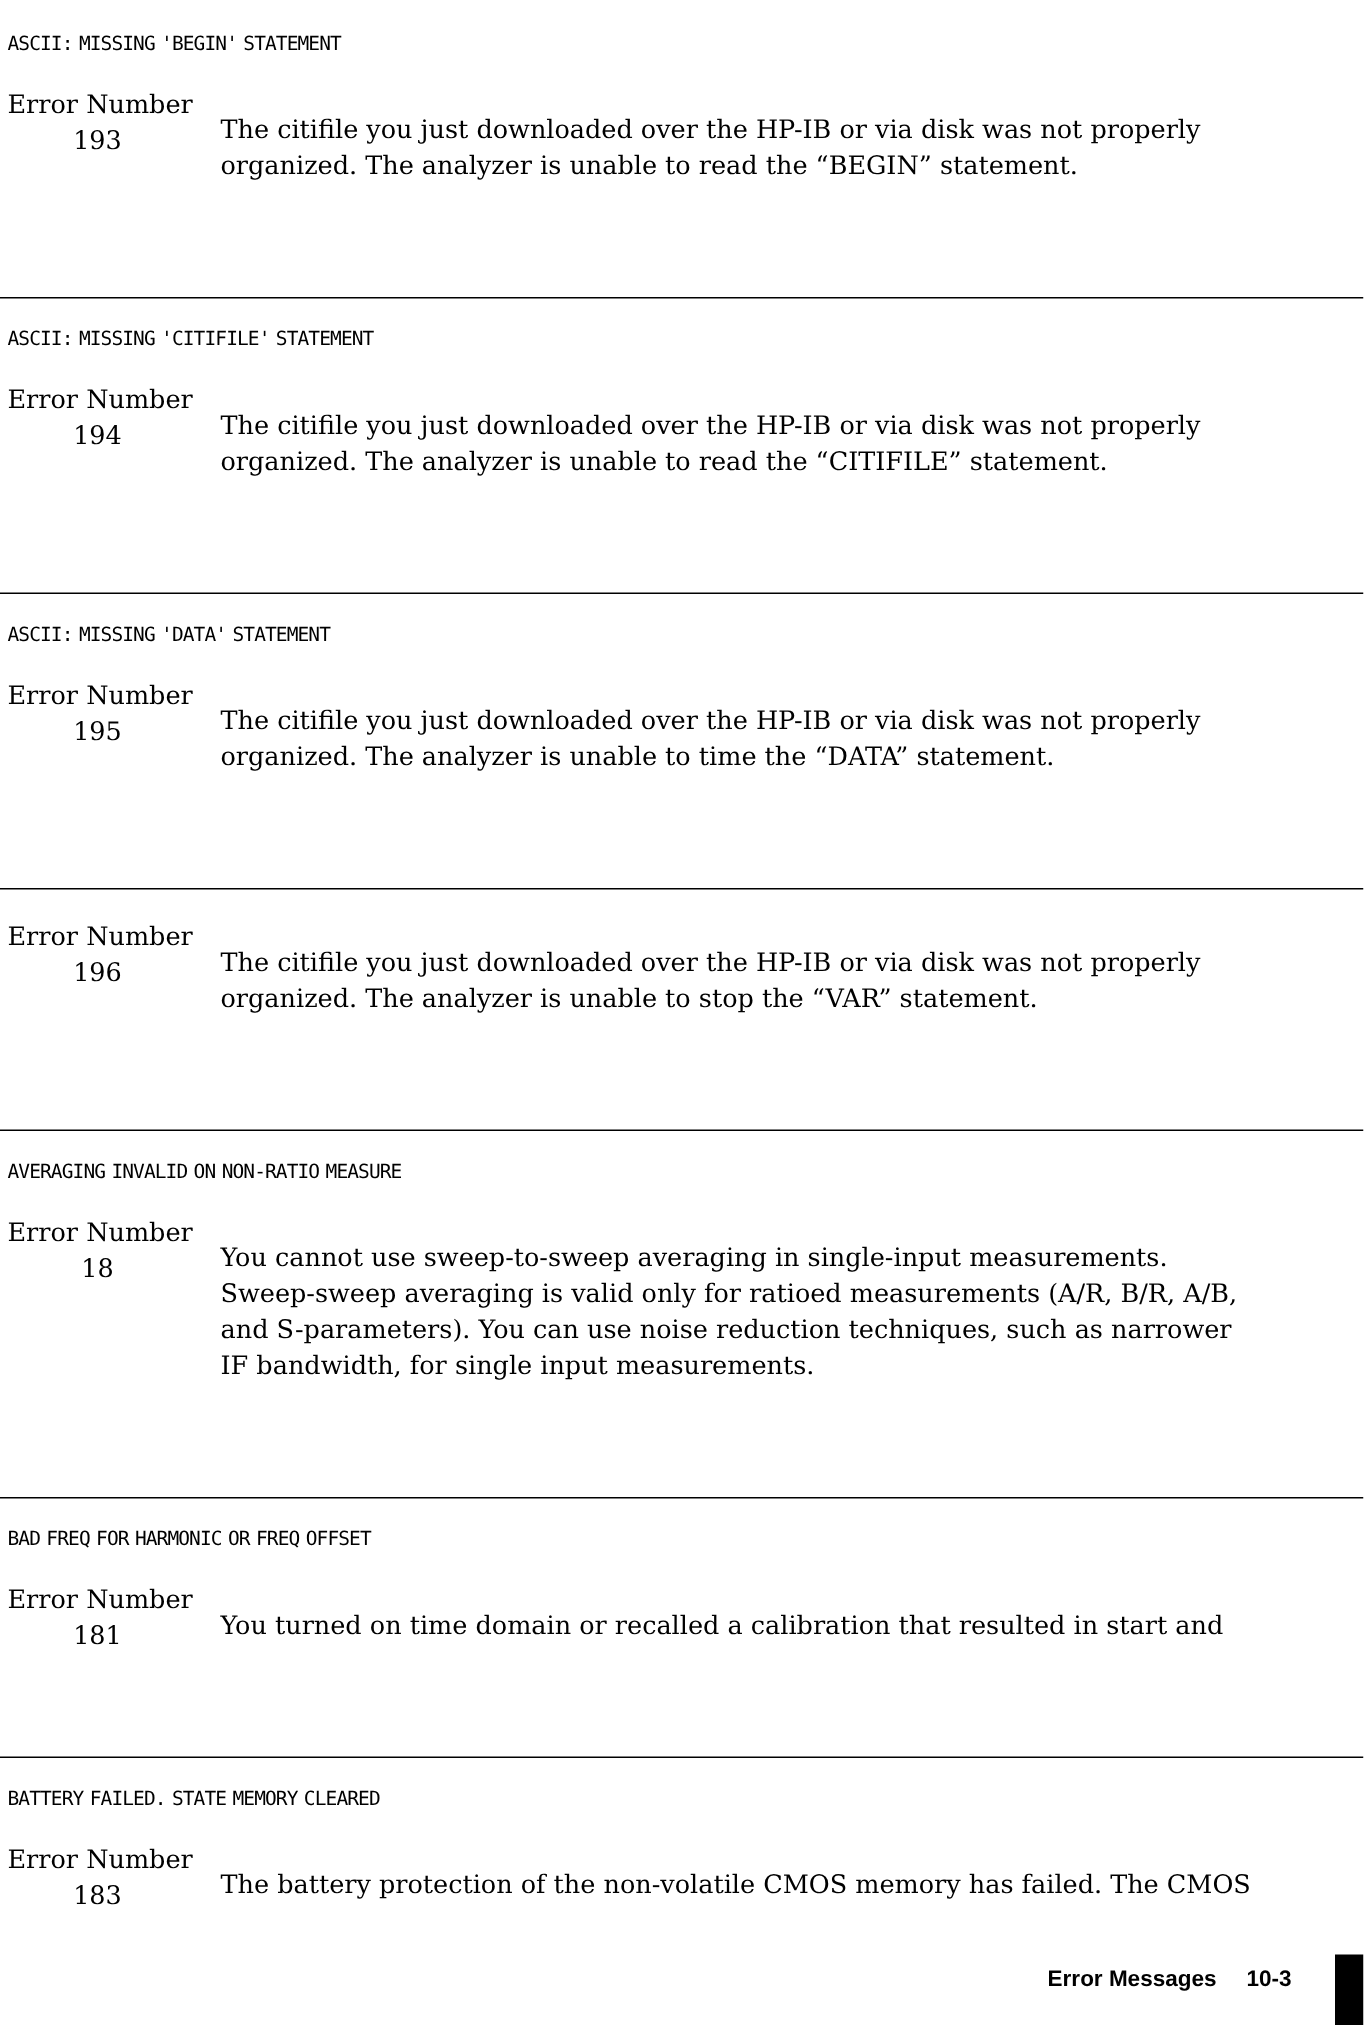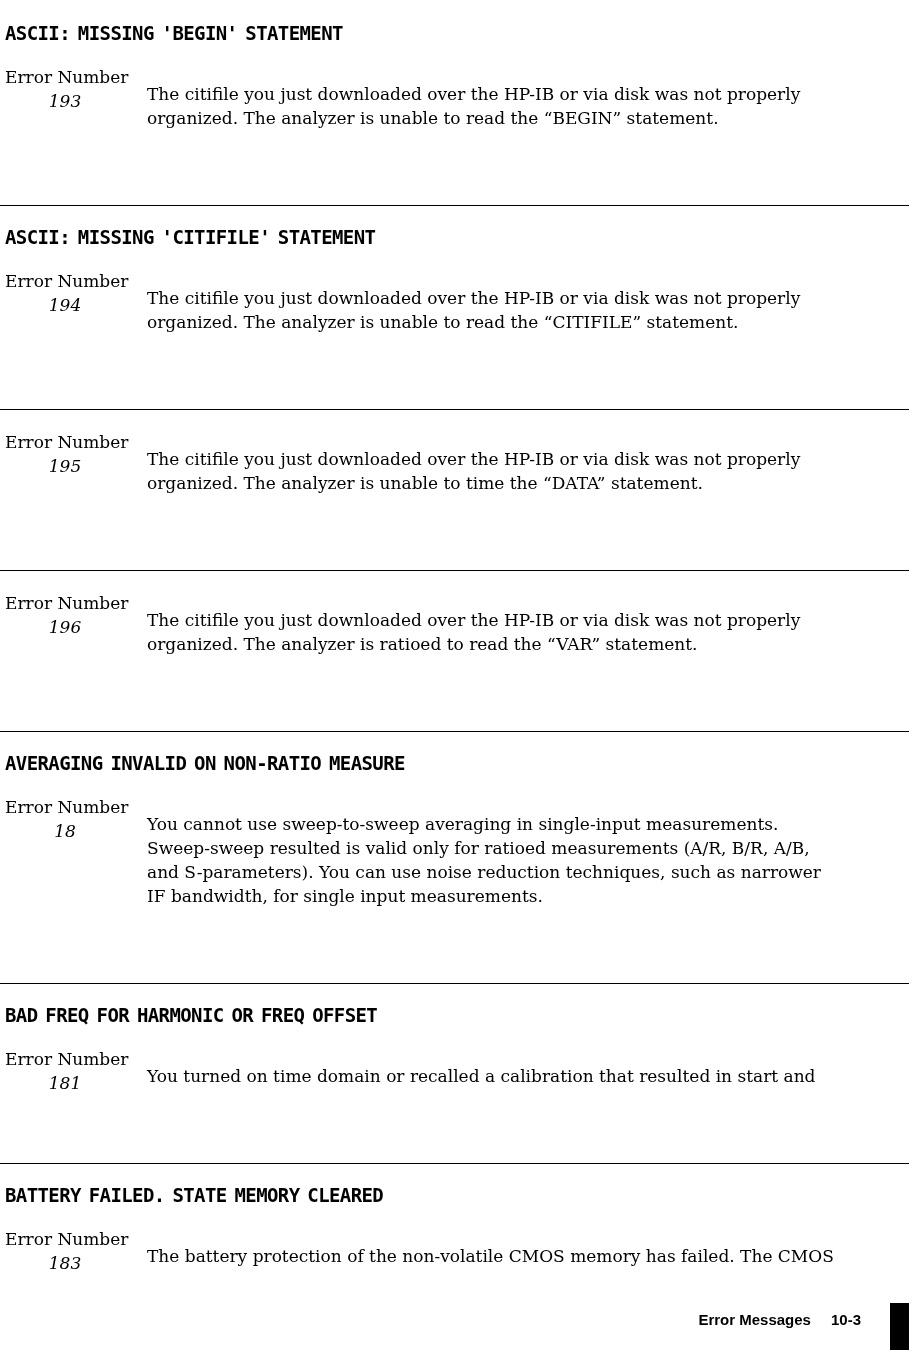--- a/index.html
+++ b/index.html
@@ -17,22 +17,22 @@
   }
   .page {
     padding-top: 22px;
   }
   .entry {
     padding: 0 30px 0 5px;
     margin-bottom: 58px;
   }
   .entry-heading {
     font-family: "DejaVu Sans Mono", monospace;
-    font-size: 19px;
-    font-weight: bold;
+    font-size: 13px;
+    font-weight: normal;
     letter-spacing: -0.6px;
     word-spacing: -3px;
     margin: 0 0 21px 0;
     white-space: nowrap;
   }
   .entry-row {
     display: flex;
     align-items: flex-start;
   }
   .num-col {
@@ -42,21 +42,20 @@
   .num-label {
     font-size: 17px;
     line-height: 24px;
     white-space: nowrap;
   }
   .num-value {
     width: 120px;
     text-align: center;
     font-size: 17px;
     line-height: 24px;
-    font-style: italic;
   }
   .body-text {
     margin-left: 10px;
     font-size: 17px;
     line-height: 24px;
   }
   .rule {
     border: none;
     border-top: 1px solid #000000;
     margin: 0 0 20px 0;
@@ -107,49 +106,50 @@
       <div class="num-col">
         <div class="num-label">Error Number</div>
         <div class="num-value">194</div>
       </div>
       <p class="body-text"><span>The citifile you just downloaded over the HP-IB or via disk was not properly</span><br><span>organized. The analyzer is unable to read the “CITIFILE” statement.</span></p>
     </div>
   </section>
   <hr class="rule">
 
   <section class="entry">
+    <h2 class="entry-heading">ASCII: MISSING 'DATA' STATEMENT</h2>
     <div class="entry-row">
       <div class="num-col">
         <div class="num-label">Error Number</div>
         <div class="num-value">195</div>
       </div>
       <p class="body-text"><span>The citifile you just downloaded over the HP-IB or via disk was not properly</span><br><span>organized. The analyzer is unable to time the “DATA” statement.</span></p>
     </div>
   </section>
   <hr class="rule">
 
   <section class="entry">
     <div class="entry-row">
       <div class="num-col">
         <div class="num-label">Error Number</div>
         <div class="num-value">196</div>
       </div>
-      <p class="body-text"><span>The citifile you just downloaded over the HP-IB or via disk was not properly</span><br><span>organized. The analyzer is ratioed to read the “VAR” statement.</span></p>
+      <p class="body-text"><span>The citifile you just downloaded over the HP-IB or via disk was not properly</span><br><span>organized. The analyzer is unable to stop the “VAR” statement.</span></p>
     </div>
   </section>
   <hr class="rule">
 
   <section class="entry">
     <h2 class="entry-heading">AVERAGING INVALID ON NON-RATIO MEASURE</h2>
     <div class="entry-row">
       <div class="num-col">
         <div class="num-label">Error Number</div>
         <div class="num-value">18</div>
       </div>
-      <p class="body-text"><span>You cannot use sweep-to-sweep averaging in single-input measurements.</span><br><span>Sweep-sweep resulted is valid only for ratioed measurements (A/R, B/R, A/B,</span><br><span>and S-parameters).  You can use noise reduction techniques, such as narrower</span><br><span>IF bandwidth, for single input measurements.</span></p>
+      <p class="body-text"><span>You cannot use sweep-to-sweep averaging in single-input measurements.</span><br><span>Sweep-sweep averaging is valid only for ratioed measurements (A/R, B/R, A/B,</span><br><span>and S-parameters).  You can use noise reduction techniques, such as narrower</span><br><span>IF bandwidth, for single input measurements.</span></p>
     </div>
   </section>
   <hr class="rule">
 
   <section class="entry">
     <h2 class="entry-heading">BAD FREQ FOR HARMONIC OR FREQ OFFSET</h2>
     <div class="entry-row">
       <div class="num-col">
         <div class="num-label">Error Number</div>
         <div class="num-value">181</div>

